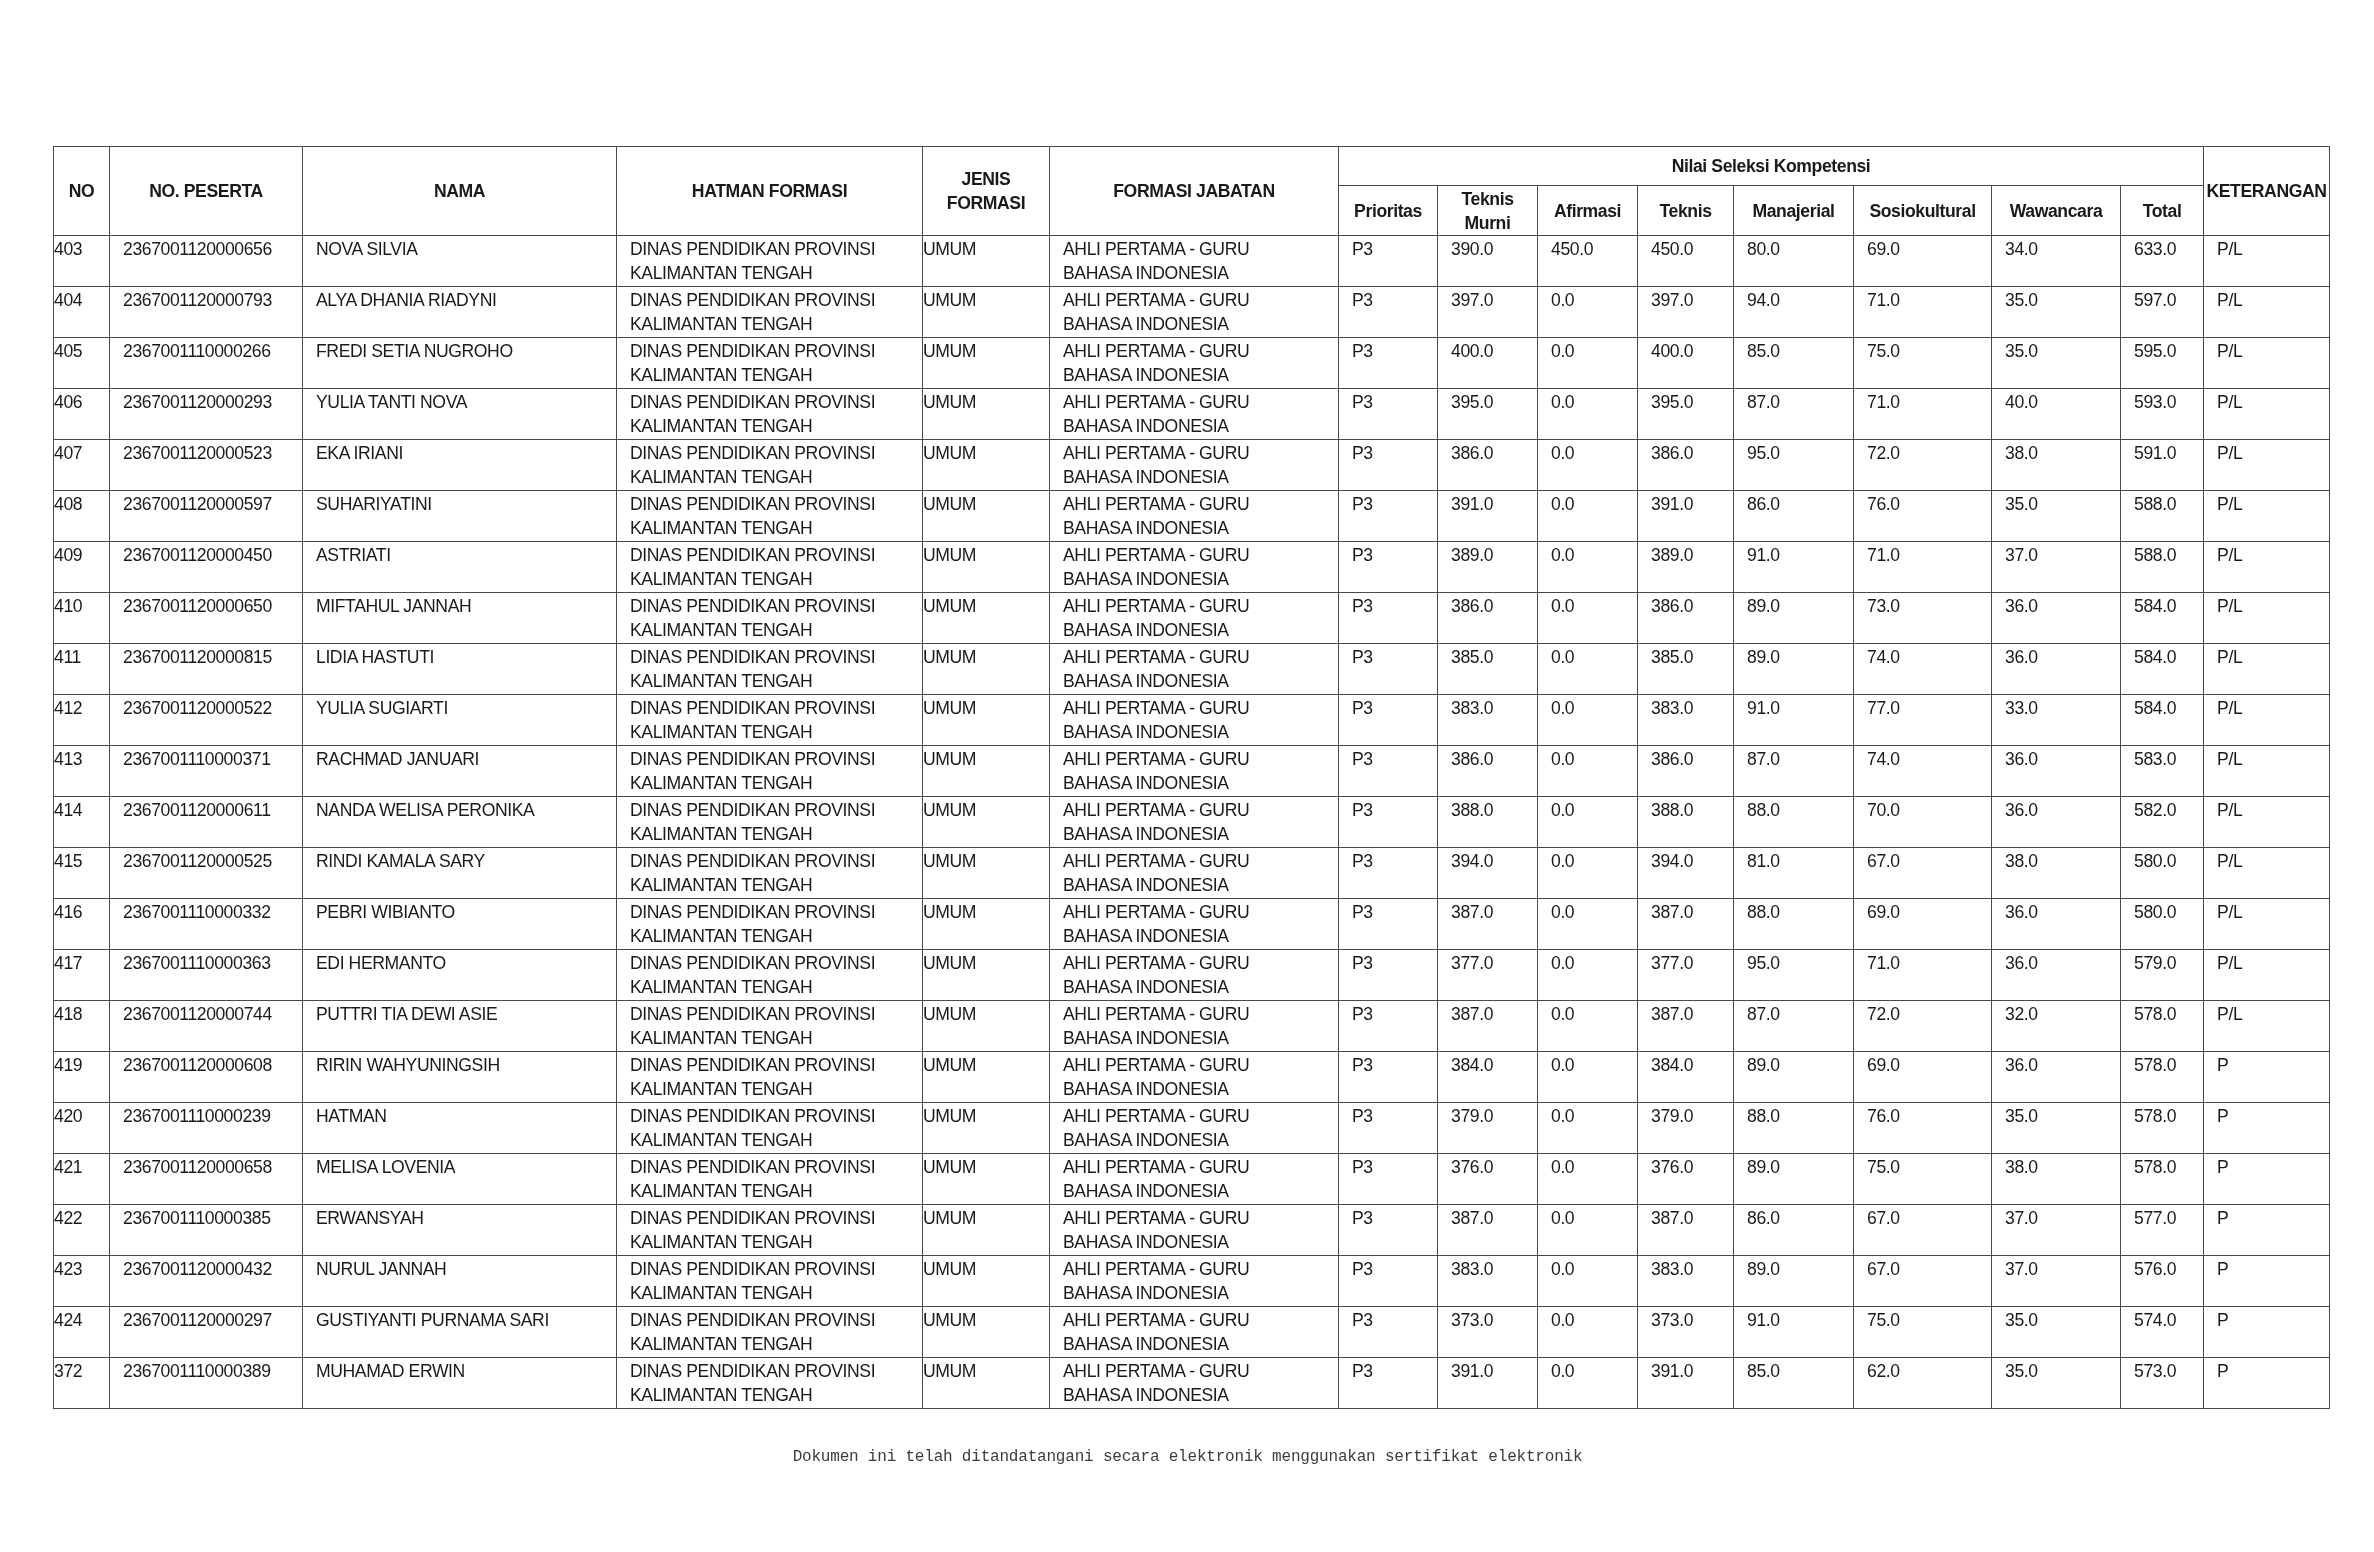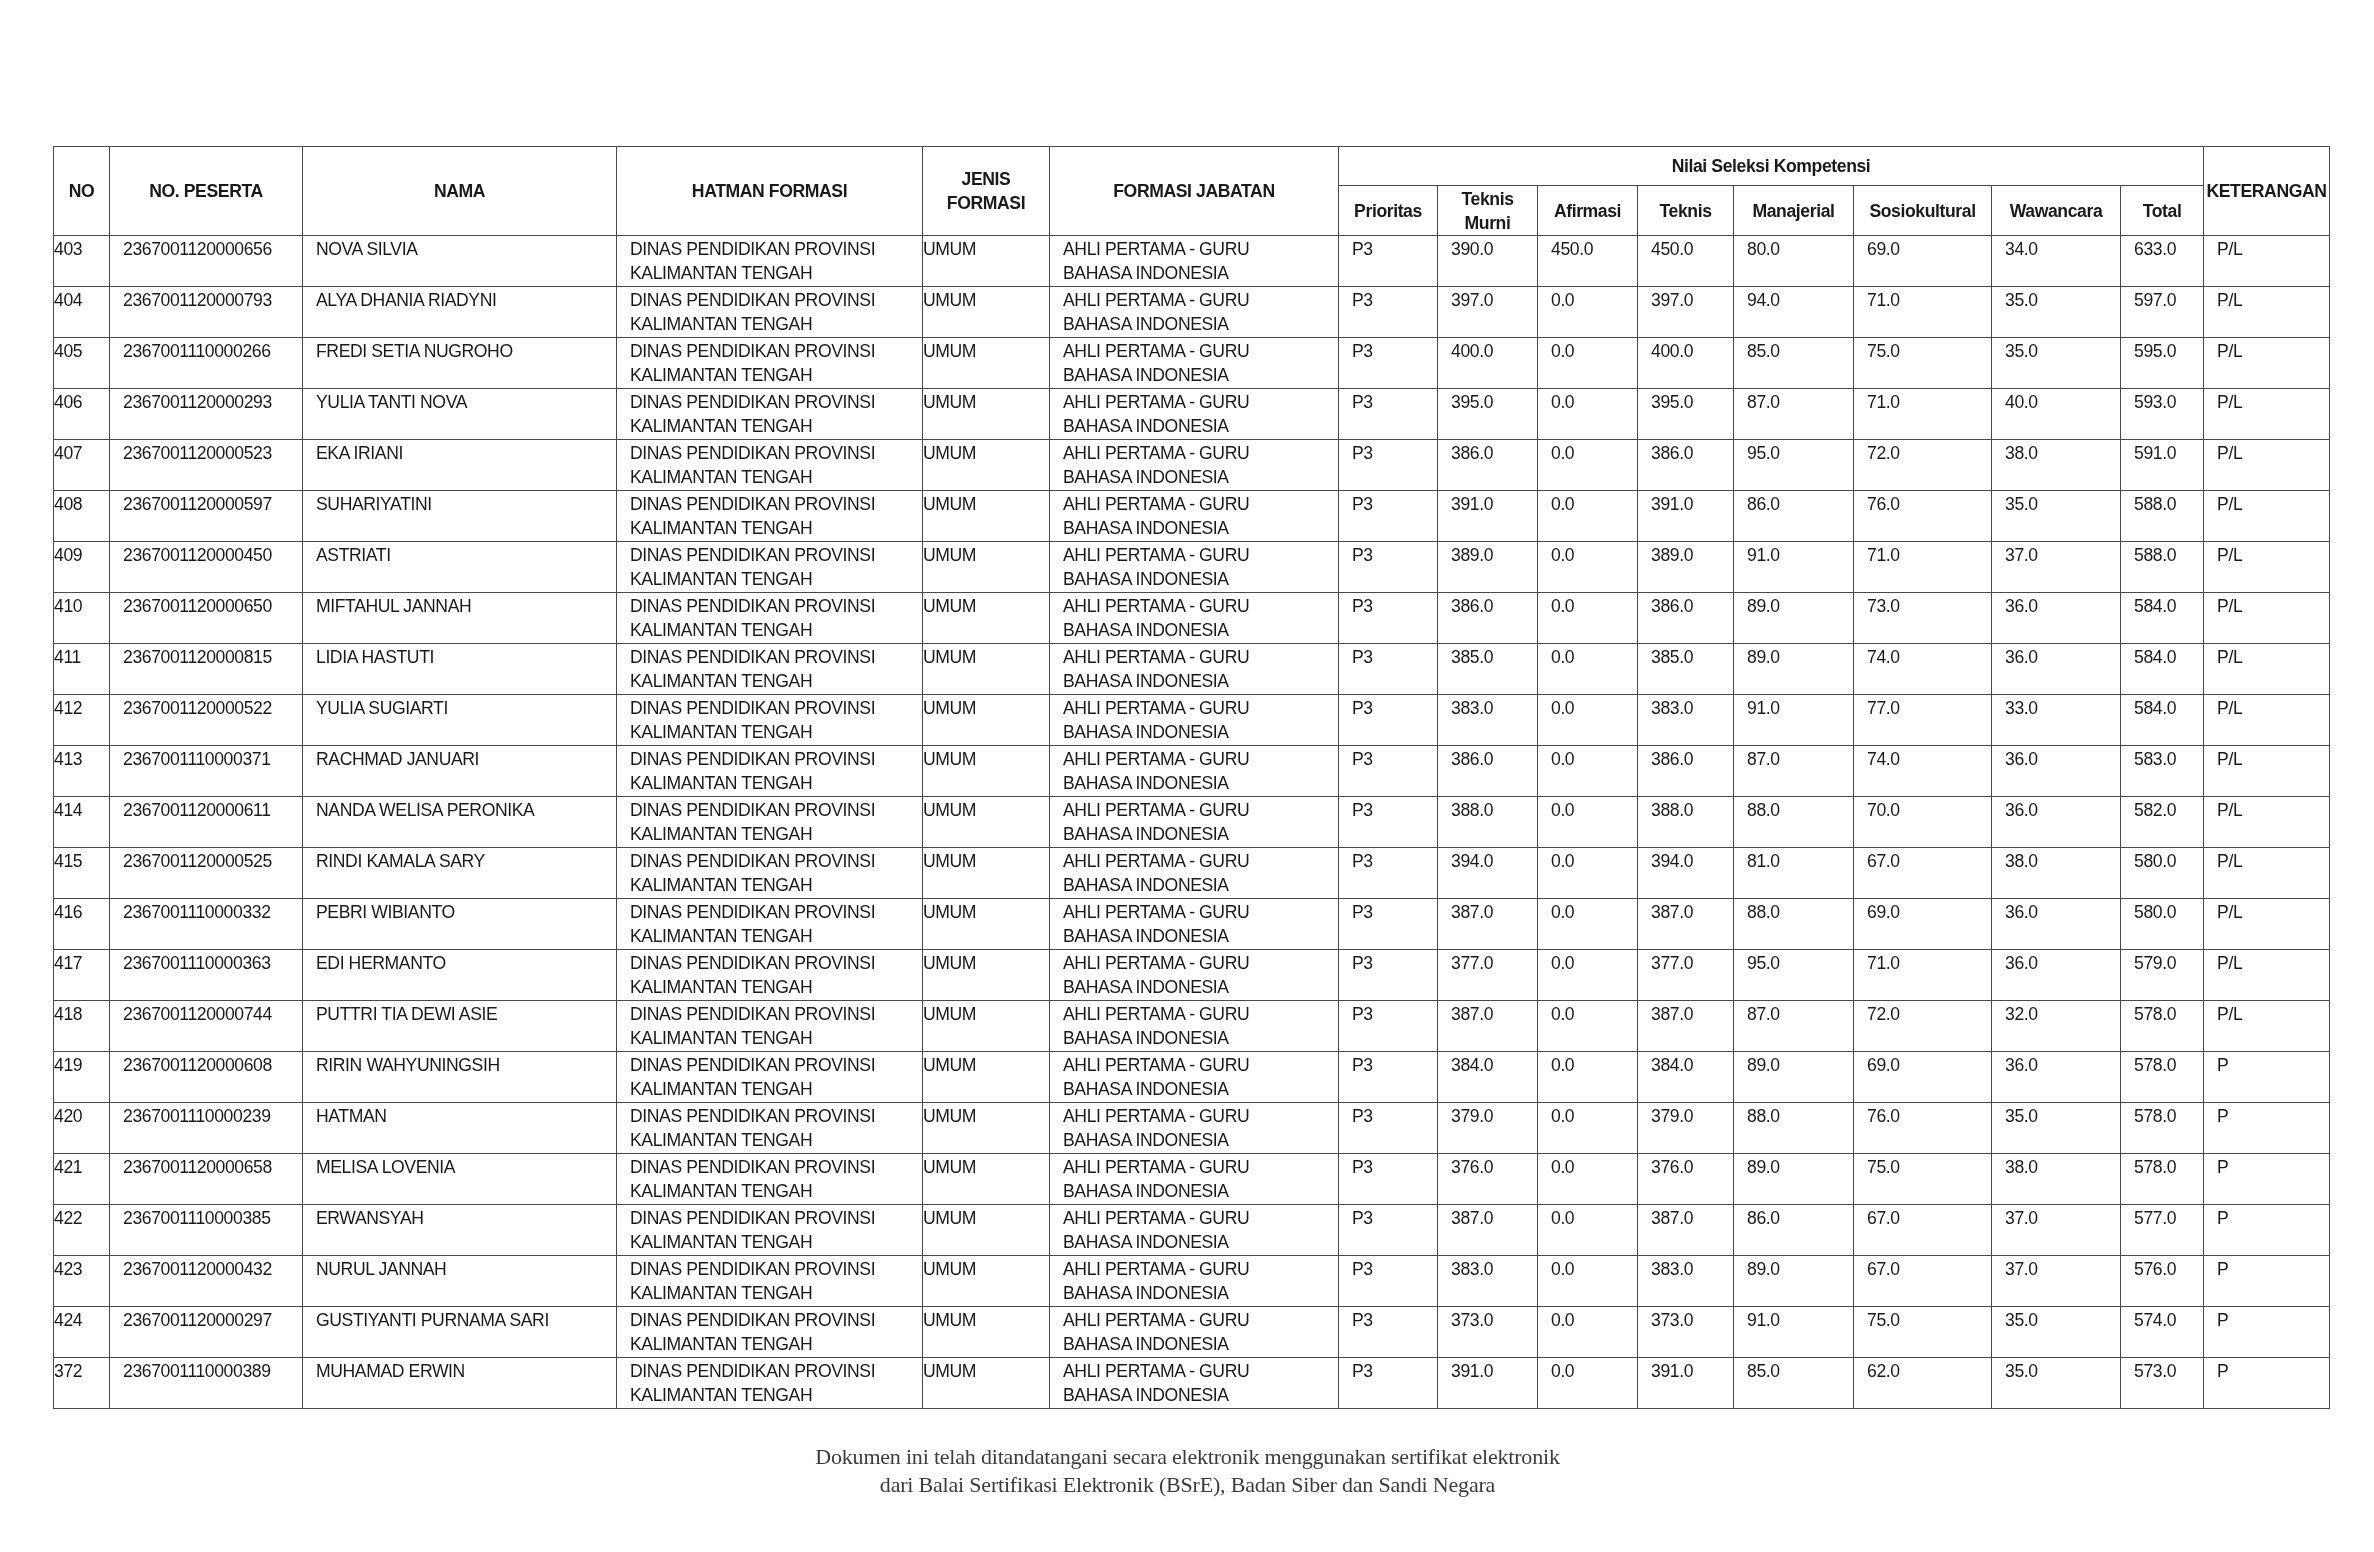--- a/index.html
+++ b/index.html
@@ -53,22 +53,22 @@
   }
   tbody td.c { padding-left: 0 !important; }
   tbody td.no { text-align: left; padding-left: 0 !important; }
   .two-line span { display: block; }
   .footer {
     position: absolute;
     top: 1443px;
     left: 0;
     width: 2375px;
     text-align: center;
-    font-family: Liberation Serif, serif;
-    font-size: 22px;
+    font-family: Liberation Mono, monospace;
+    font-size: 16px;
     color: #3c3c3c;
     line-height: 28px;
     letter-spacing: -0.2px;
   }
 </style>
 </head>
 <body>
 
 <div class="sheet">
   <table class="results">
@@ -668,15 +668,14 @@
     <td>35.0</td>
     <td>573.0</td>
     <td>P</td>
   </tr>
 </tbody>
   </table>
 </div>
 
 <div class="footer">
   <div>Dokumen ini telah ditandatangani secara elektronik menggunakan sertifikat elektronik</div>
-  <div>dari Balai Sertifikasi Elektronik (BSrE), Badan Siber dan Sandi Negara</div>
 </div>
 
 
 </body></html>

